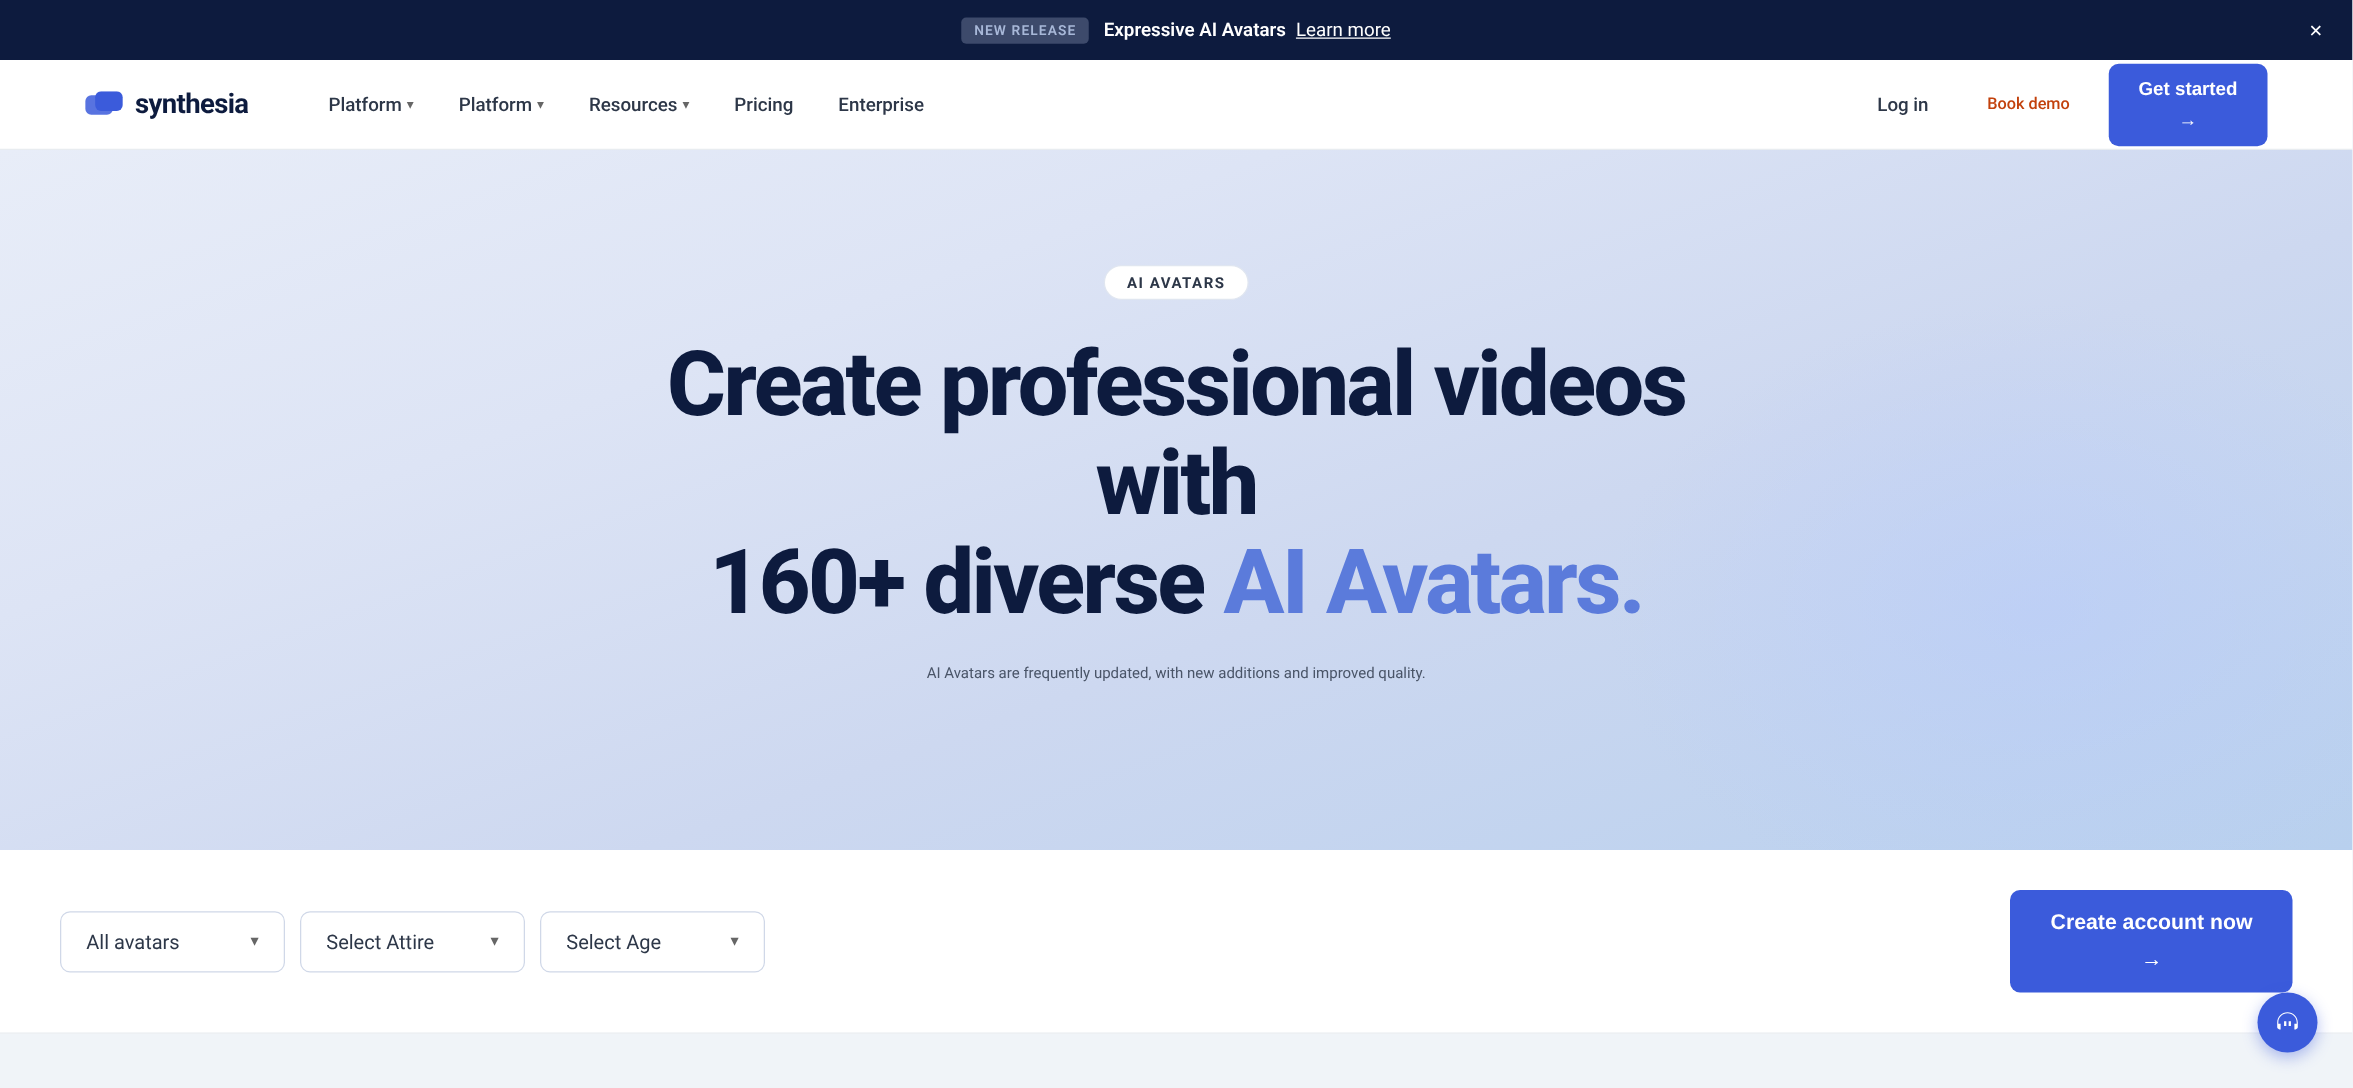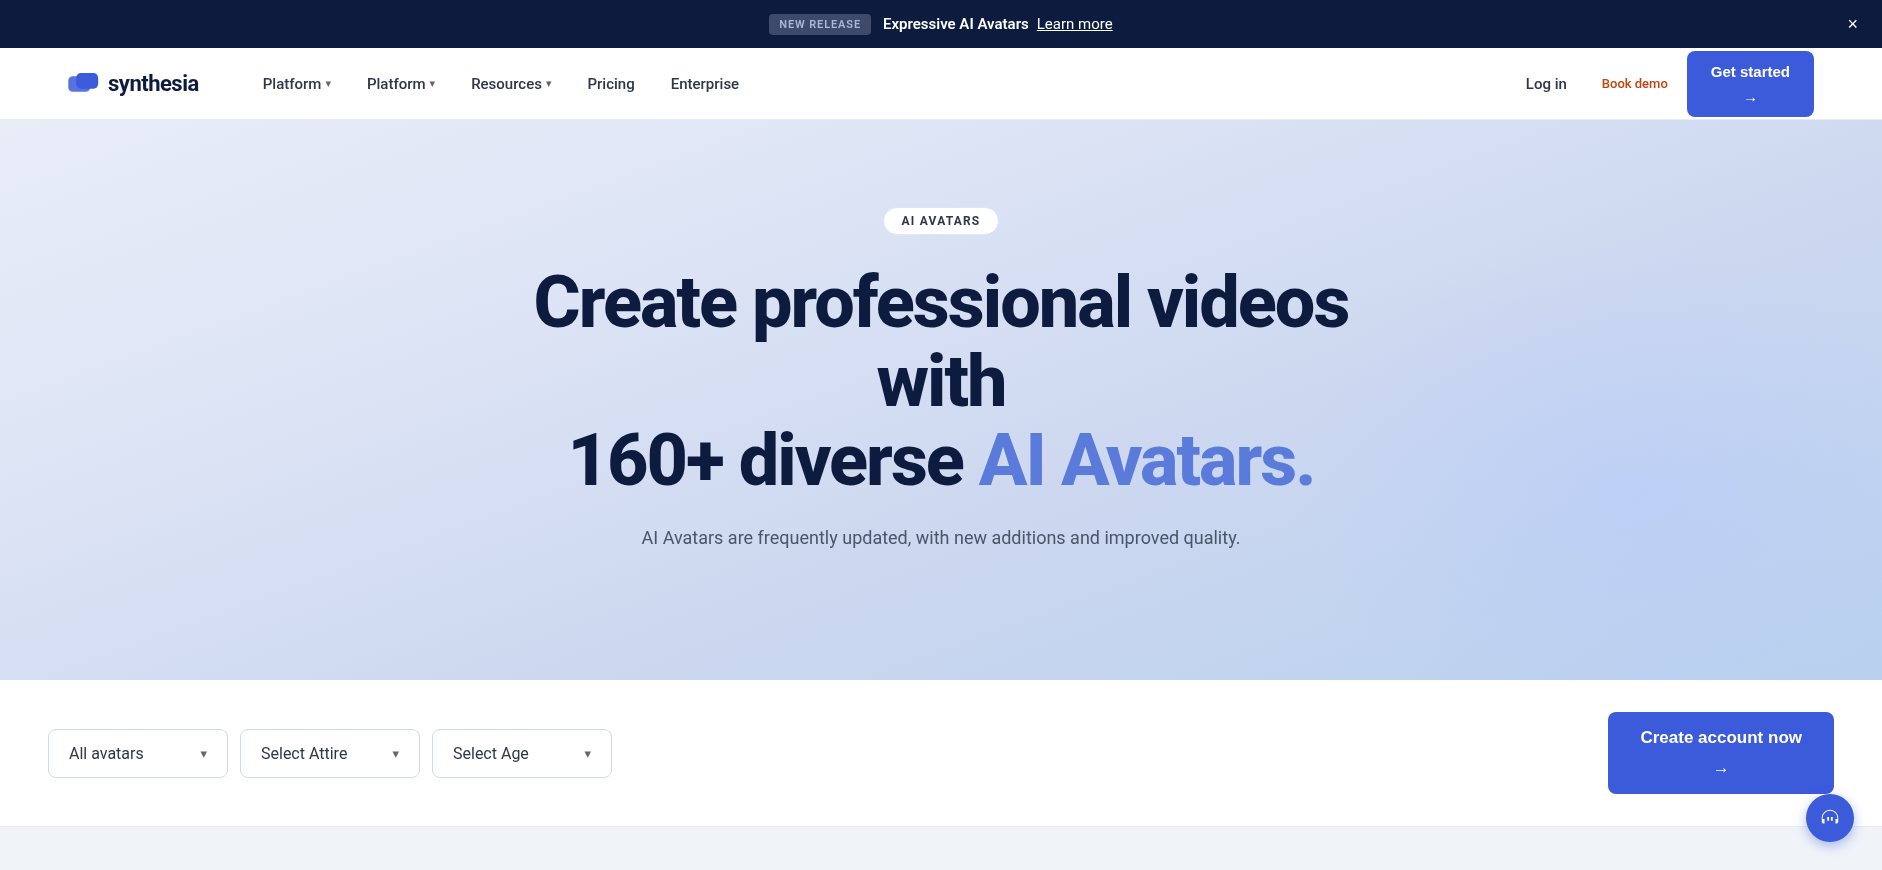--- a/index.html
+++ b/index.html
@@ -98,21 +98,21 @@
       font-size: 15px;
       color: #2d3748;
       cursor: pointer;
       border-radius: 6px;
       font-weight: 500;
     }
     .nav-chevron { font-size: 11px; color: #666; }
     .nav-right {
       display: flex;
       align-items: center;
-      gap: 3px;
+      gap: 15px;
     }
     .nav-login {
       font-size: 15px;
       color: #2d3748;
       cursor: pointer;
       font-weight: 500;
       padding: 8px 16px;
     }
     .nav-book-demo {
       font-size: 13px;
@@ -179,21 +179,21 @@
       color: #0d1b3e;
       line-height: 1.1;
       max-width: 900px;
       margin-bottom: 24px;
       letter-spacing: -2px;
     }
     .hero-title-accent {
       color: #5b7bdb;
     }
     .hero-subtitle {
-      font-size: 18px;
+      font-size: 12px;
       color: #4a5568;
       max-width: 600px;
       line-height: 1.6;
     }
 
     
     .filters-section {
       background: white;
       padding: 32px 48px;
       display: flex;

